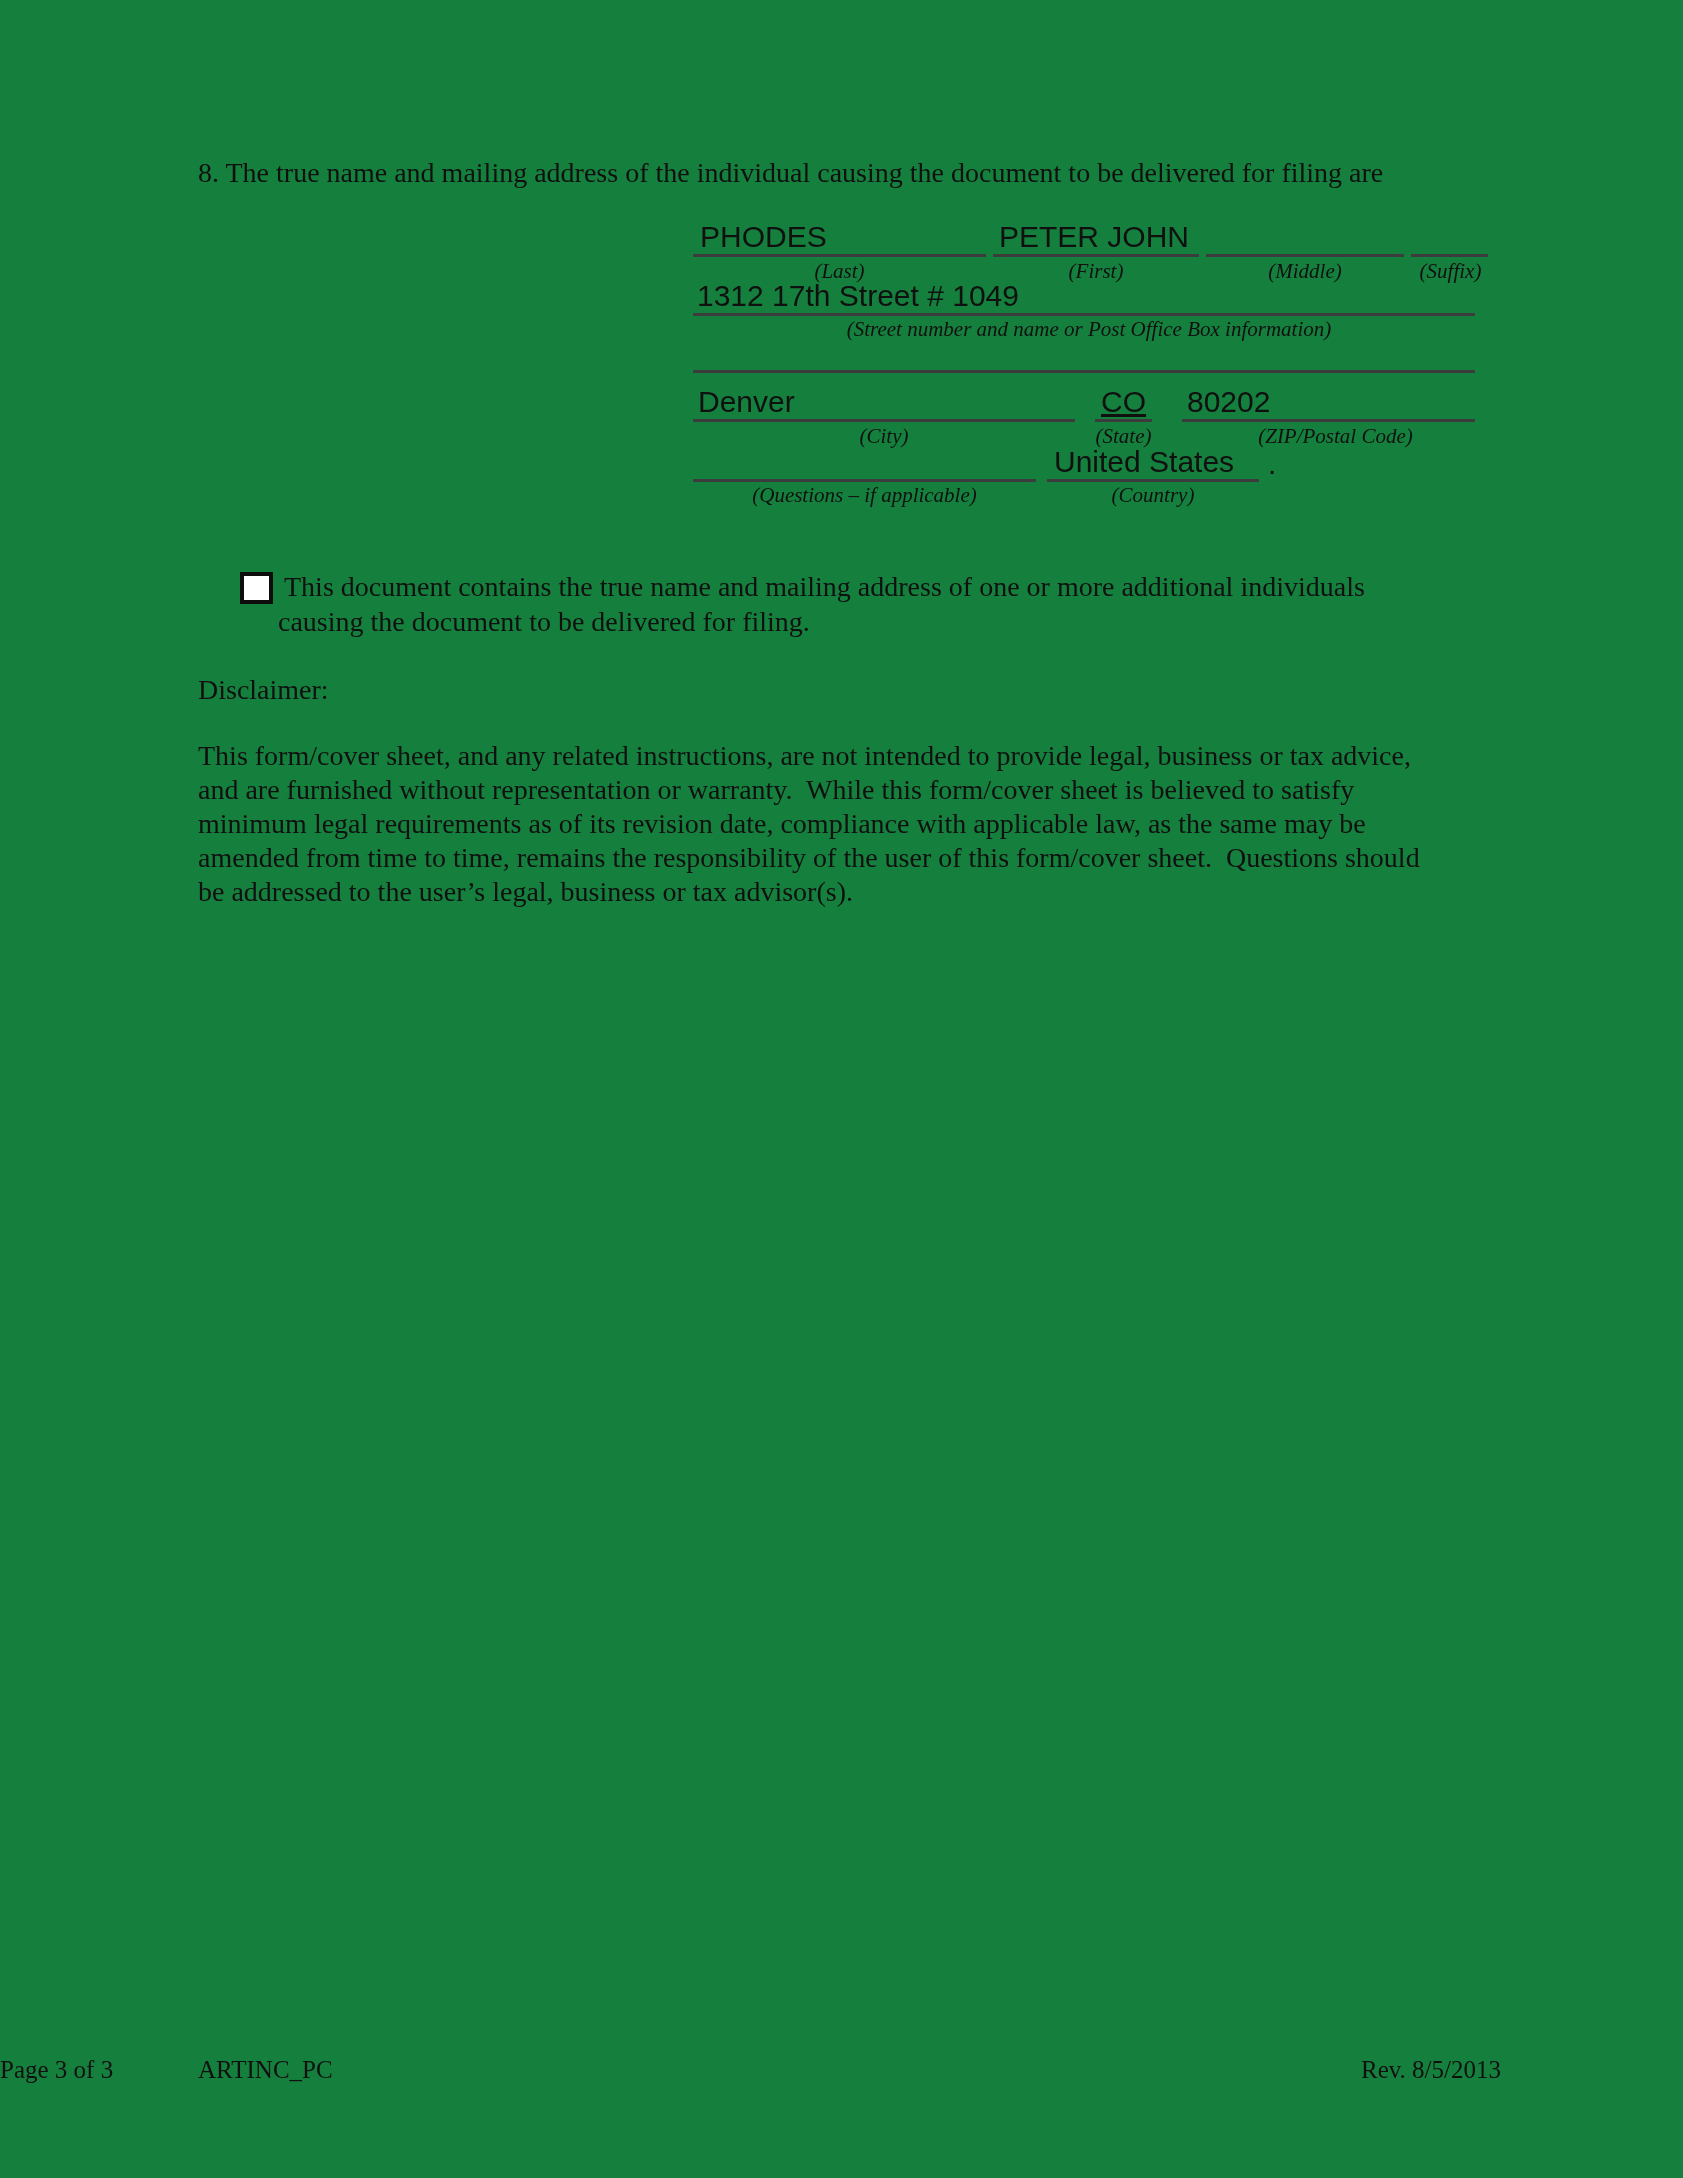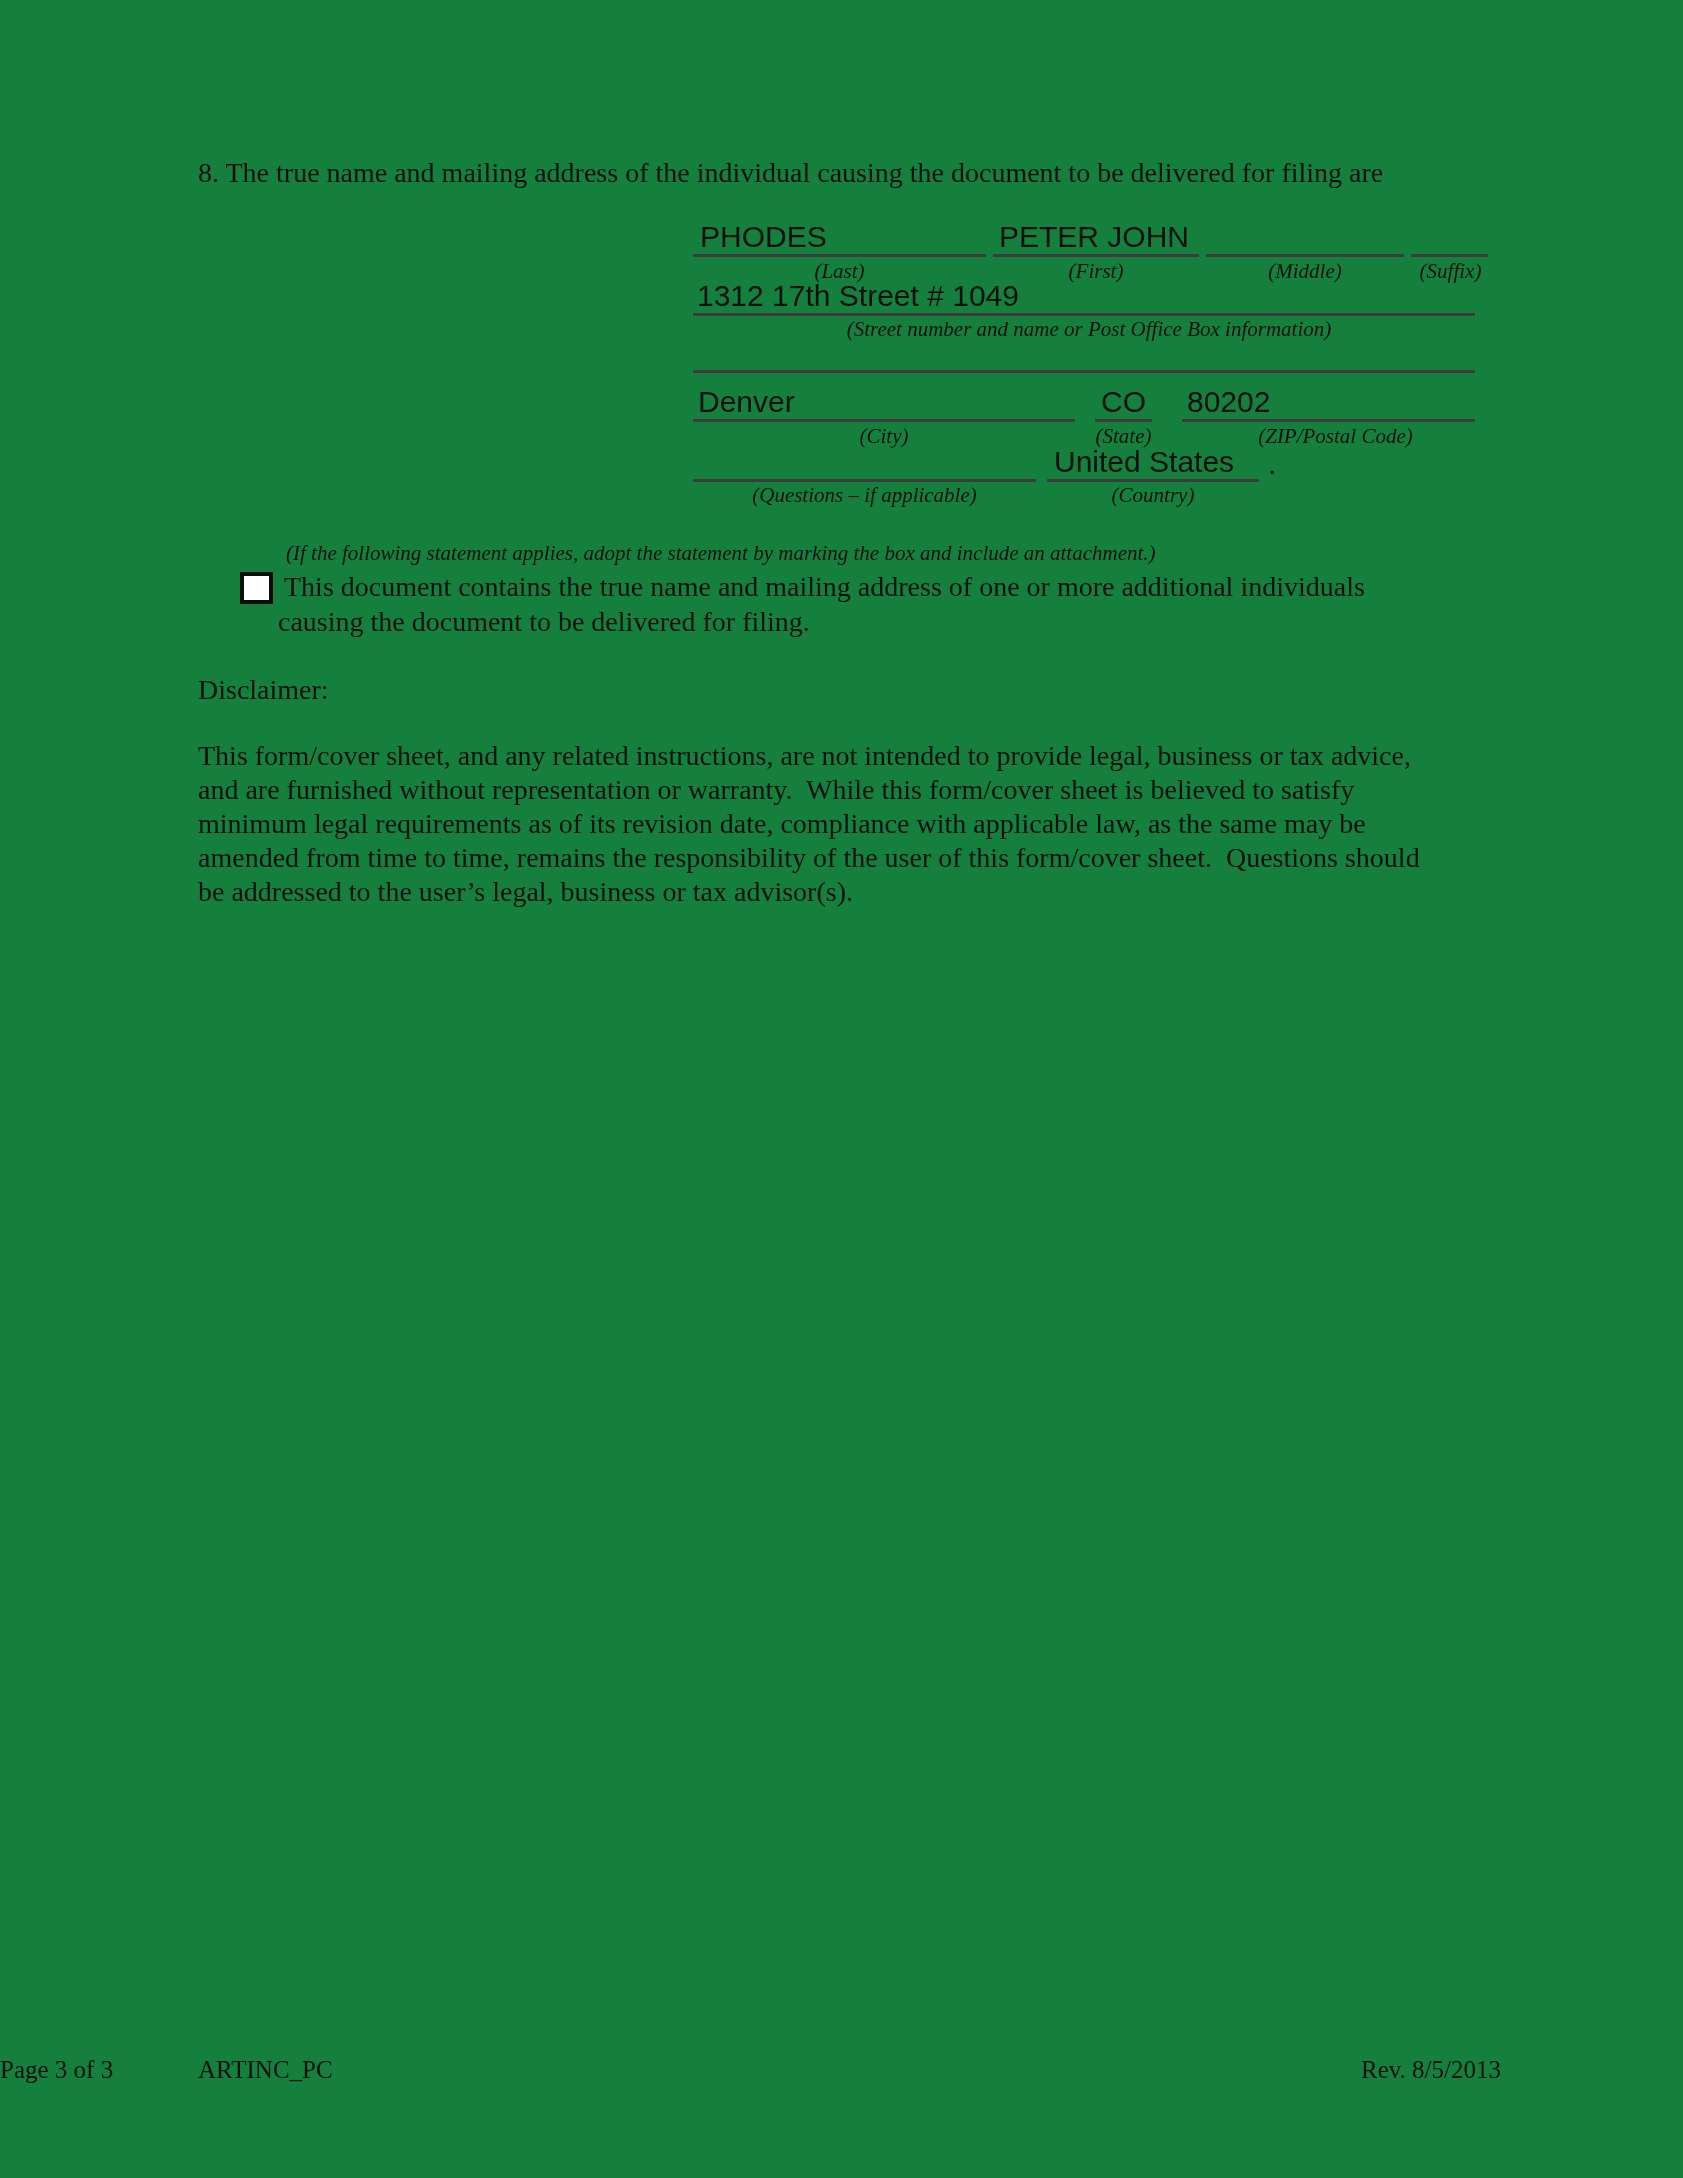--- a/index.html
+++ b/index.html
@@ -94,40 +94,39 @@
   <div class="cap" style="left:693px; top:317px; width:792px;">(Street number and name or Post Office Box information)</div>
 
   <div class="field" style="left:693px; top:328px; width:782px;">
     <span class="val"></span>
   </div>
 
   <div class="field" style="left:693px;  top:377px; width:382px;">
     <span class="val" style="padding-left:5px;">Denver</span>
   </div>
   <div class="field" style="left:1095px; top:377px; width:57px;">
-    <span class="val" style="padding-left:6px;">CO</span>
+    <span class="val" style="padding-left:6px;text-decoration:underline;">CO</span>
   </div>
   <div class="field" style="left:1182px; top:377px; width:293px;">
     <span class="val" style="padding-left:5px;">80202</span>
   </div>
   <div class="cap" style="left:693px;  top:424px; width:382px;">(City)</div>
   <div class="cap" style="left:1069px; top:424px; width:109px;">(State)</div>
   <div class="cap" style="left:1182px; top:424px; width:307px;">(ZIP/Postal Code)</div>
 
   <div class="field" style="left:693px;  top:437px; width:343px;">
     <span class="val"></span>
   </div>
   <div class="field" style="left:1047px; top:437px; width:212px;">
     <span class="val" style="padding-left:7px;">United States</span>
   </div>
   <div class="abs period" style="left:1268px; top:447px;">.</div>
   <div class="cap" style="left:693px;  top:483px; width:343px;">(Questions – if applicable)</div>
   <div class="cap" style="left:1047px; top:483px; width:212px;">(Country)</div>
 
-  <div class="abs instruction">(If the following statement applies, adopt the statement by marking the box and include an attachment.)</div>
   <span class="checkbox"></span>
   <div class="abs stmt1 body-text">This document contains the true name and mailing address of one or more additional individuals</div>
   <div class="abs stmt2 body-text">causing the document to be delivered for filing.</div>
 
   <div class="abs disc-title body-text">Disclaimer:</div>
   <div class="abs disc-lines">
     <div>This form/cover sheet, and any related instructions, are not intended to provide legal, business or tax advice,</div>
     <div>and are furnished without representation or warranty.  While this form/cover sheet is believed to satisfy</div>
     <div>minimum legal requirements as of its revision date, compliance with applicable law, as the same may be</div>
     <div>amended from time to time, remains the responsibility of the user of this form/cover sheet.  Questions should</div>

